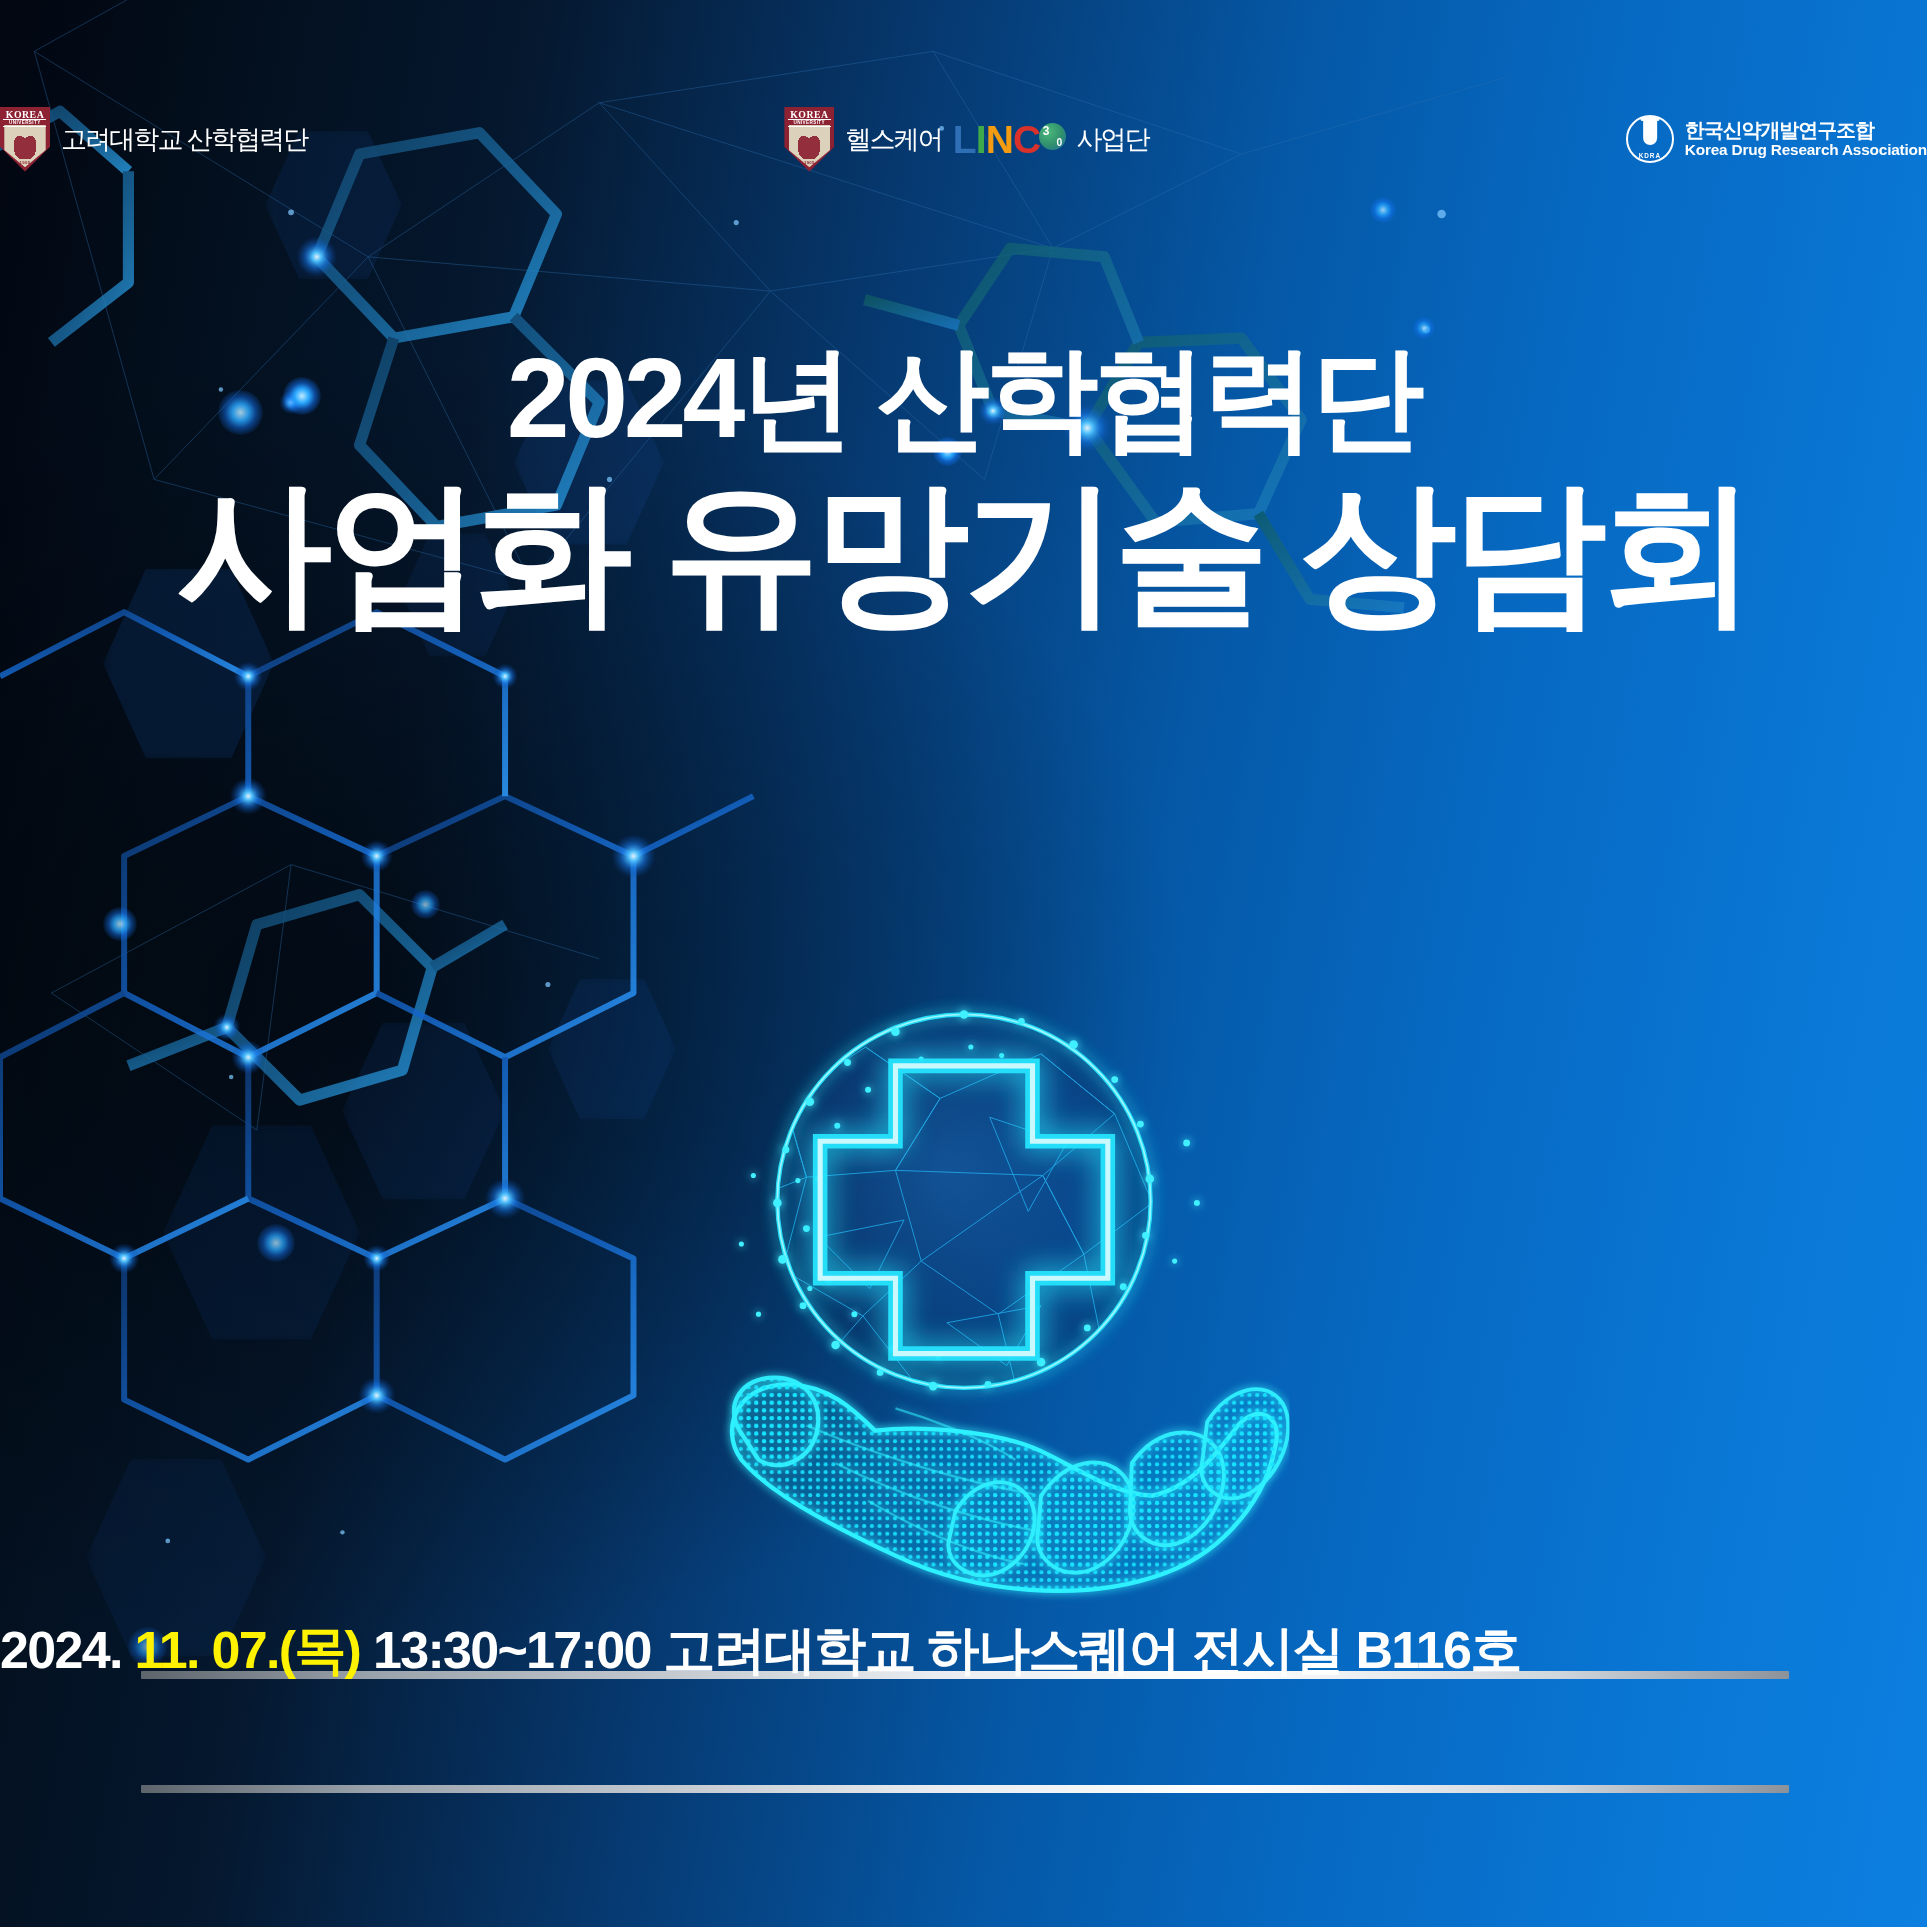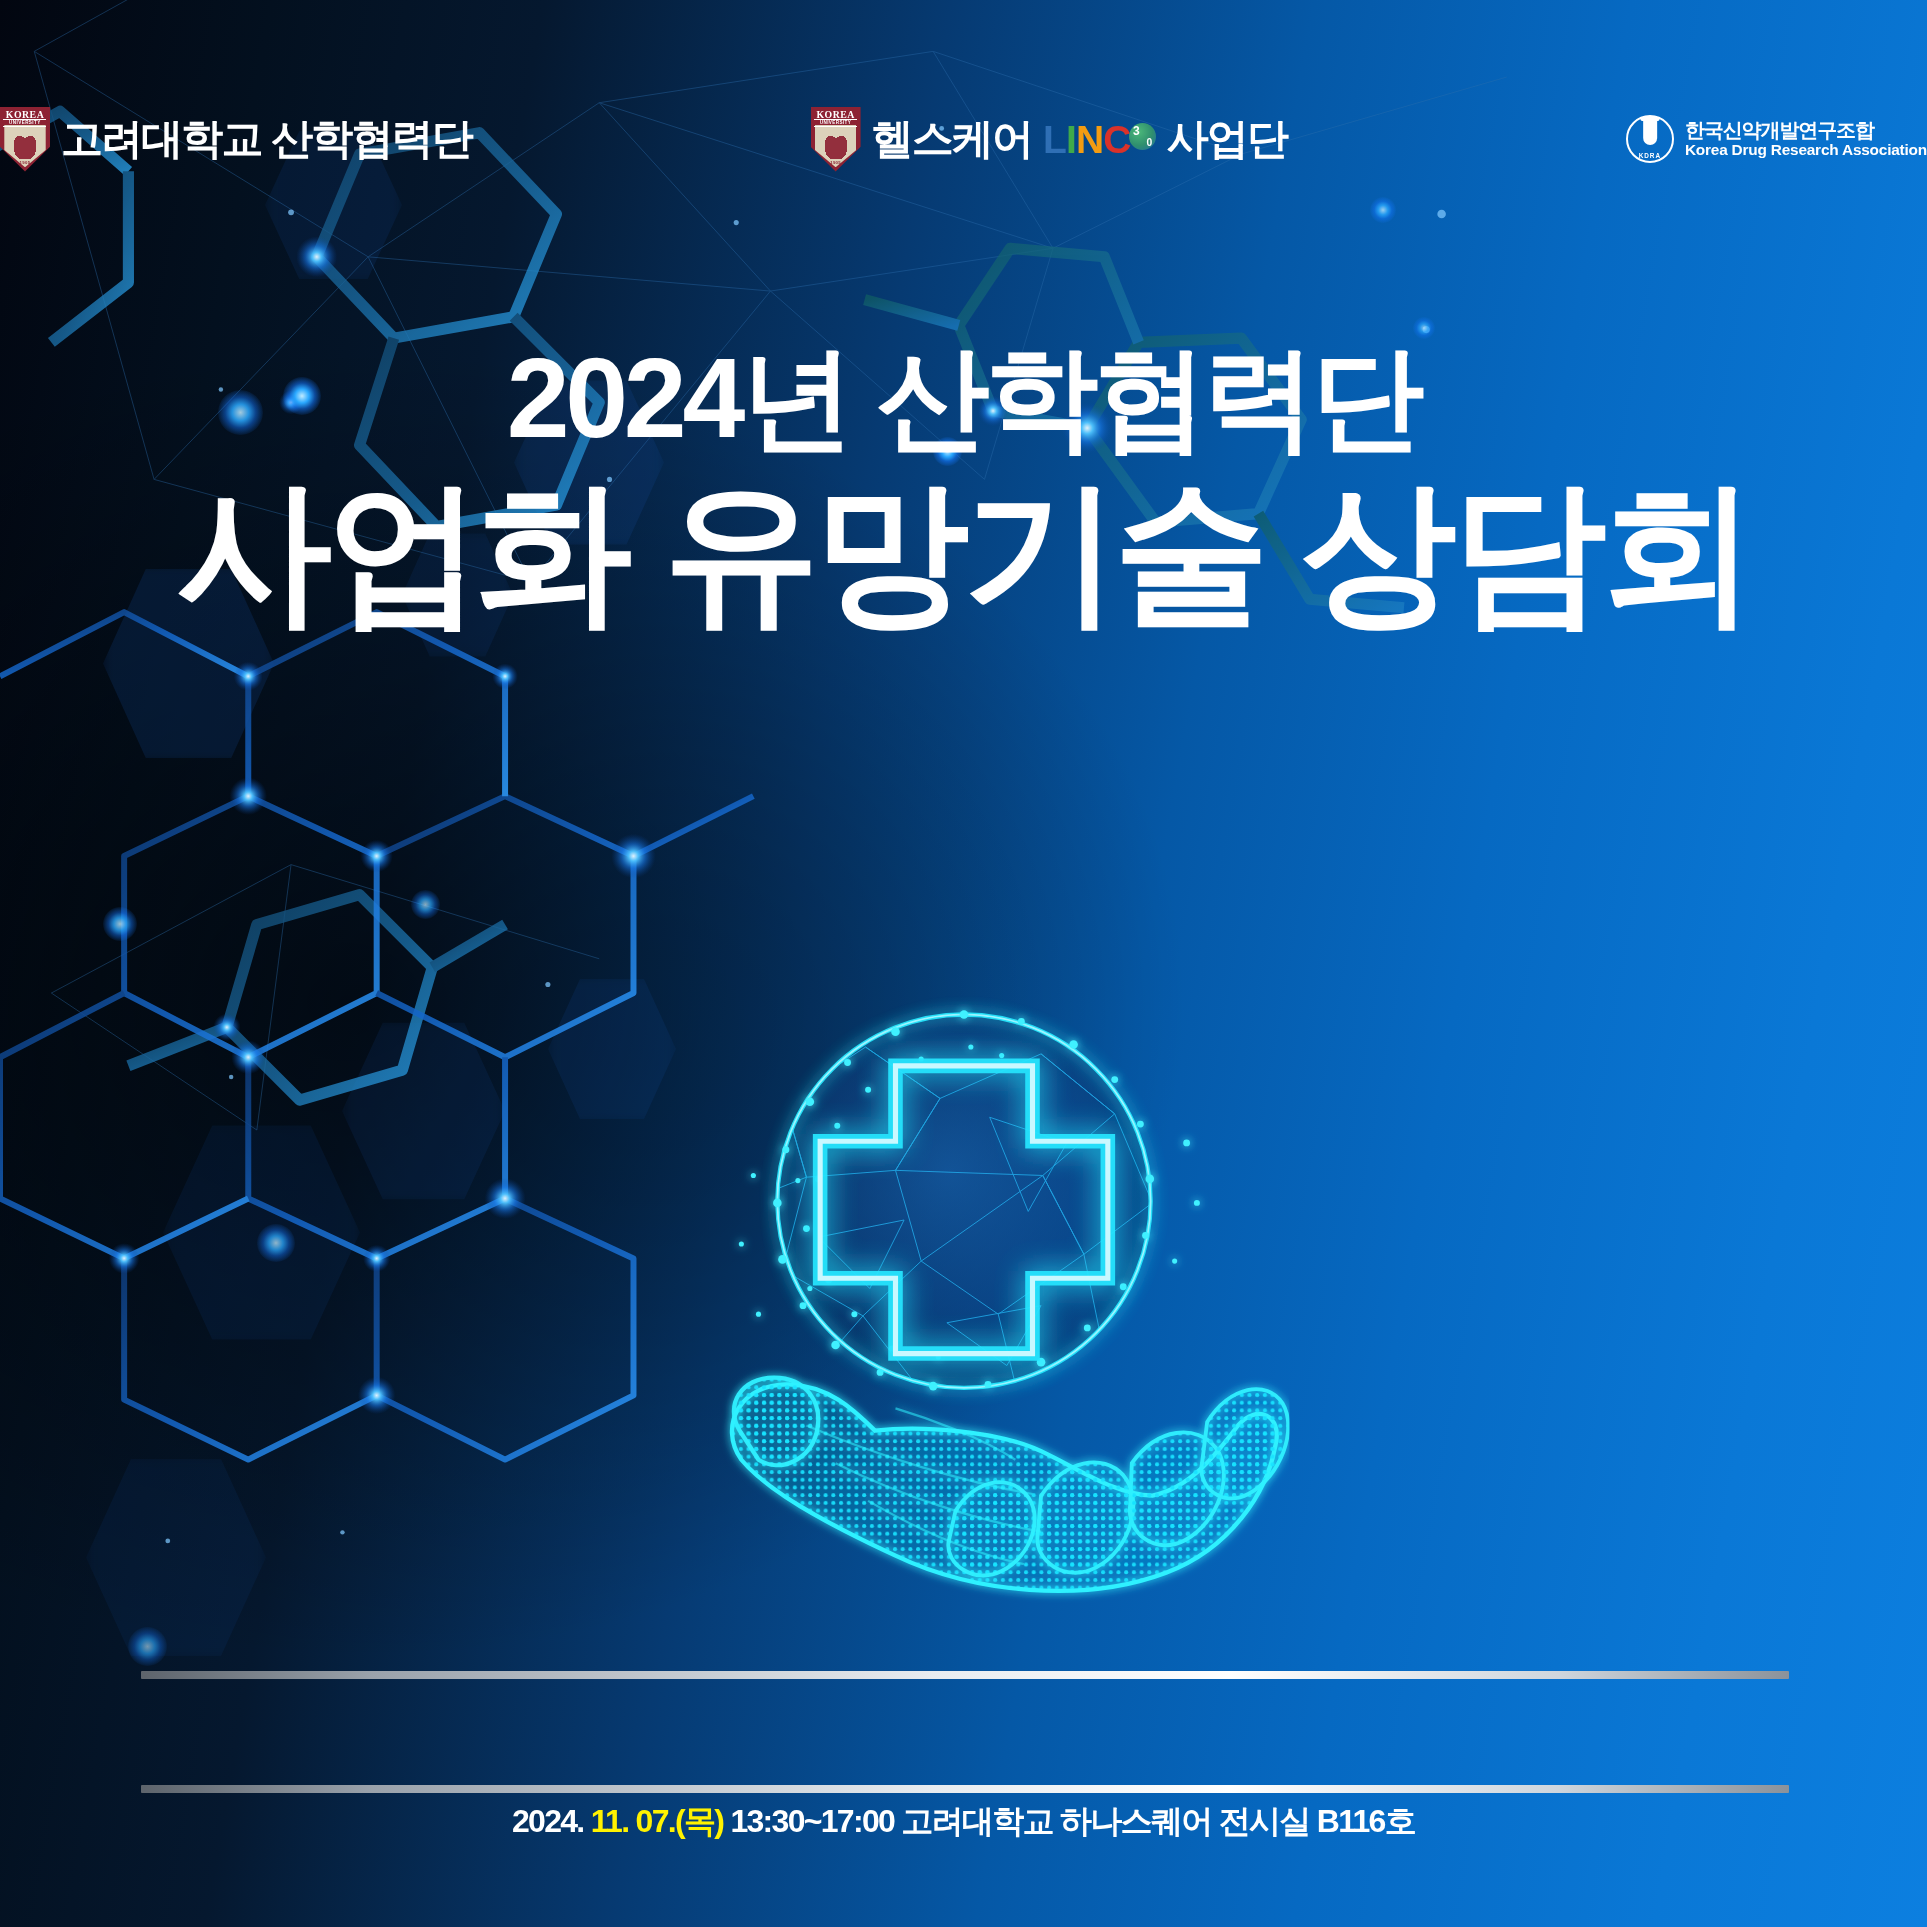--- a/index.html
+++ b/index.html
@@ -65,21 +65,21 @@
       radial-gradient(ellipse 6px 7.7px at 32% 40%, #8d2233 0 100%, transparent 100%),
       radial-gradient(ellipse 6px 7.7px at 68% 40%, #8d2233 0 100%, transparent 100%),
       radial-gradient(ellipse 11px 11px at 50% 62%, #8d2233 0 100%, transparent 100%);
     opacity:.92;
   }
   .ku-shield .yr{
     position:absolute; bottom:6.8px; left:0; width:100%; text-align:center;
     font-size:4.3px; font-weight:700; color:#8d2233; letter-spacing:0.3px;
   }
 
-  .logo-kr{ font-size:42px; font-weight:700; color:#fff; letter-spacing:-1.9px;
+  .logo-kr{ font-size:26px; font-weight:400; color:#fff; letter-spacing:-1.9px;
             white-space:nowrap; line-height:1; }
 
   .linc{ display:flex; align-items:center; gap:0px; }
   .linc span{ font-size:39px; font-weight:800; line-height:1; letter-spacing:-0.9px; }
   .linc .l1{ color:#2f6fb5; } .linc .l2{ color:#3faa4a; }
   .linc .l3{ color:#f39c12; } .linc .l4{ color:#d9322a; }
   .linc-badge{
     width:27px; height:27px; border-radius:50%; margin-left:-1.7px; margin-top:-5.1px;
     background:radial-gradient(circle at 35% 32%, #4cb97a 0%, #2f8f6e 55%, #1f6fa8 100%);
     position:relative; flex:none;
@@ -115,22 +115,22 @@
   .t-line3{ font-size:156px; font-weight:900; color:#fff; letter-spacing:-6px;
             line-height:1; white-space:nowrap; margin-top:19px; }
 
   
   #graphic{ position:absolute; left:50%; top:946px; transform:translateX(-50%);
             width:651px; height:685px; z-index:20; }
   #graphic svg{ width:100%; height:100%; display:block; }
 
   
   #footer-text{
-    position:absolute; top:1800px; left:0; width:100%; text-align:center; z-index:30;
-    font-size:32px; font-weight:900; letter-spacing:-1.7px; color:#fff; white-space:nowrap;
+    position:absolute; top:1616px; left:0; width:100%; z-index:30;
+    font-size:52px; font-weight:900; letter-spacing:-1.7px; color:#fff; white-space:nowrap;
   }
   #footer-text .date-hl{ color:#fff200; }
   #footer-text .seg{ display:inline; }
 </style>
 </head>
 <body>
 
 <div id="poster">
 
   <div class="bg-layer">

